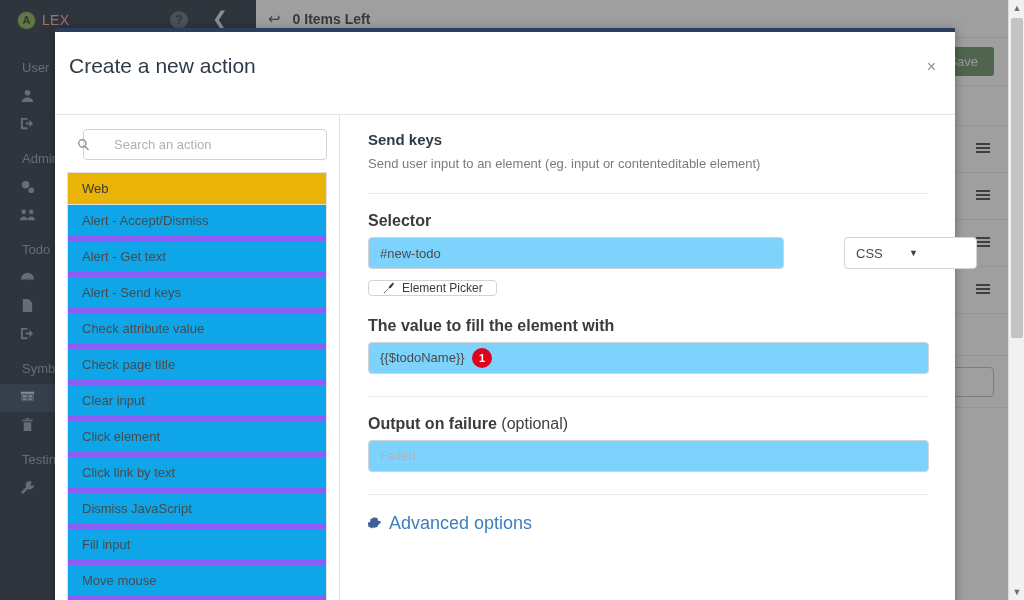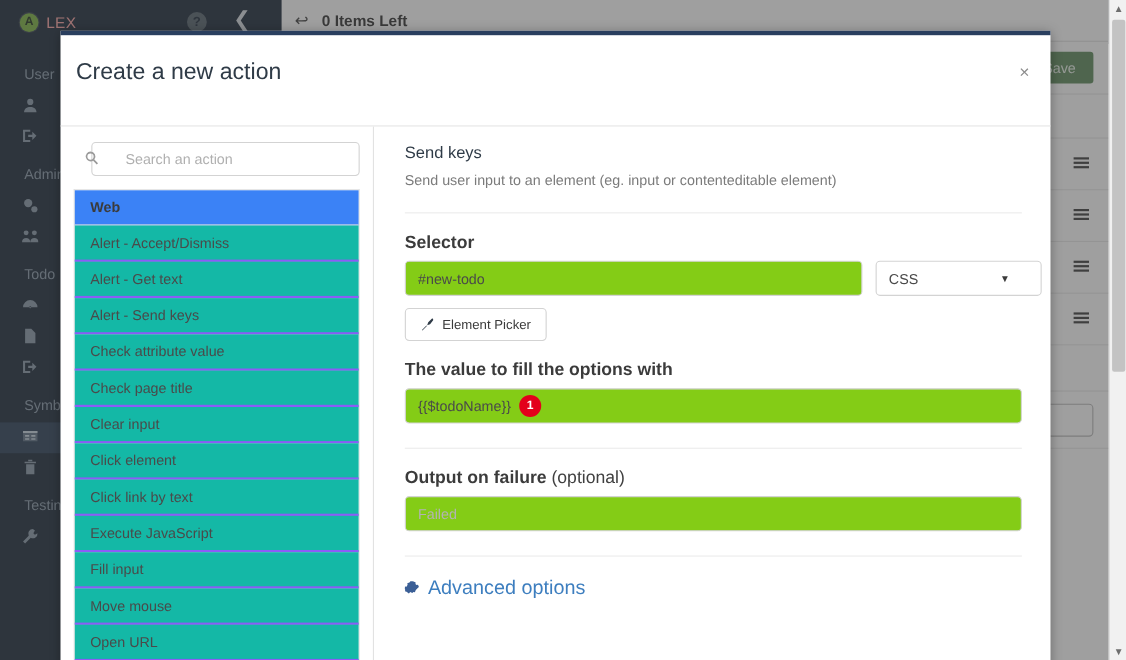--- a/index.html
+++ b/index.html
@@ -160,63 +160,63 @@
     width: 100%; height: 31px;
     border: 1px solid #d3d3d3; border-radius: 4px;
     padding: 0 10px 0 30px; font-size: 13px; color: #444;
     font-family: "Liberation Sans", sans-serif;
     outline: none;
   }
   .search-input::placeholder { color: #b0b0b0; }
 
   .action-list { border: 1px solid #e0e0e0; border-bottom: none; }
   .action-group {
-    background: #3b82f6; padding: 8px 14px;
-    font-size: 13px; font-weight: bold; color: #3b3b3b;
+    background: #eab308; padding: 8px 14px;
+    font-size: 13px; font-weight: normal; color: #3b3b3b;
     border-bottom: 1px solid #e0e0e0;
   }
   .action-item {
     padding: 8px 14px; font-size: 13px; color: #4a4a4a;
-    border-bottom: 2px solid #8b5cf6; background: #14b8a6;
+    border-bottom: 5px solid #8b5cf6; background: #0ea5e9;
     white-space: nowrap; overflow: hidden;
   }
 
   
   .right-col { flex: 1; padding: 12px 26px 0 28px; }
   .detail-title {
-    font-size: 15px; font-weight: normal; color: #2f3b47; margin: 4px 0 8px;
+    font-size: 15px; font-weight: bold; color: #2f3b47; margin: 4px 0 8px;
   }
   .detail-desc { font-size: 13px; color: #7b7b7b; }
   .hr { border-top: 1px solid #ececec; margin: 22px 0 18px; }
   .field-label {
     font-size: 16px; font-weight: bold; color: #3b3b3b; margin-bottom: 7px;
   }
   .field-label .opt { font-weight: normal; color: #404040; }
   .row { display: flex; gap: 12px; }
   .text-input {
     flex: 1; height: 32px;
     border: 1px solid #d3d3d3; border-radius: 4px;
     padding: 0 11px; font-size: 13px; color: #4a4a4a;
     font-family: "Liberation Sans", sans-serif; outline: none;
-    background: #84cc16;
+    background: #7dd3fc;
   }
   .text-input::placeholder { color: #b3b3b3; }
   .select-wrap { position: relative; width: 133px; }
   .select-box {
-    width: 151px; height: 32px;
+    width: 133px; height: 32px;
     border: 1px solid #d3d3d3; border-radius: 4px;
     display: flex; align-items: center; padding: 0 11px;
-    font-size: 13px; color: #4a4a4a; background: #fff;
+    font-size: 13px; color: #4a4a4a; background: #fff; margin-left: 48px;
   }
   .select-caret {
     position: absolute; right: 11px; top: 11px;
     font-size: 9px; color: #3b3b3b;
   }
   .picker-btn {
-    margin-top: 11px; height: 30px;
+    margin-top: 11px; height: 16px;
     display: inline-flex; align-items: center; gap: 7px;
     border: 1px solid #d3d3d3; border-radius: 4px; background: #fff;
     padding: 0 13px; font-size: 12px; color: #3b3b3b;
     font-family: "Liberation Sans", sans-serif;
   }
   .picker-icon svg { display: block; fill: #2f3b47; }
 
   .value-wrap { position: relative; }
   .badge {
     position: absolute; left: 104px; top: 6px;
@@ -412,21 +412,21 @@
       <div class="action-list">
         <div class="action-group">Web</div>
         <div class="action-item">Alert - Accept/Dismiss</div>
         <div class="action-item">Alert - Get text</div>
         <div class="action-item">Alert - Send keys</div>
         <div class="action-item">Check attribute value</div>
         <div class="action-item">Check page title</div>
         <div class="action-item">Clear input</div>
         <div class="action-item">Click element</div>
         <div class="action-item">Click link by text</div>
-        <div class="action-item">Execute JavaScript</div>
+        <div class="action-item">Dismiss JavaScript</div>
         <div class="action-item">Fill input</div>
         <div class="action-item">Move mouse</div>
         <div class="action-item">Open URL</div>
         <div class="action-item">Press key</div>
 
       </div>
     </div>
 
     <div class="right-col">
       <div class="detail-title">Send keys</div>
@@ -449,21 +449,21 @@
         <span class="picker-icon">
           <svg viewBox="0 0 16 16" width="13" height="13">
               <path d="M14.5 1.5l-1-1L9 5l-1.2 3.3L11 7l3.5-4.5zM7 8.5L2 13.5l.5.5 5-5z"></path>
             </svg>
         </span>
         <span>Element Picker</span>
       </button>
 
       <div style="height:18px"></div>
 
-      <div class="field-label">The value to fill the options with</div>
+      <div class="field-label">The value to fill the element with</div>
       <div class="value-wrap">
         <input class="text-input" style="width: 100%;" value="{{$todoName}}">
         <span class="badge">1</span>
       </div>
 
       <div class="hr"></div>
 
       <div class="field-label">
         <span>Output on failure</span>
         <span class="opt">(optional)</span>

